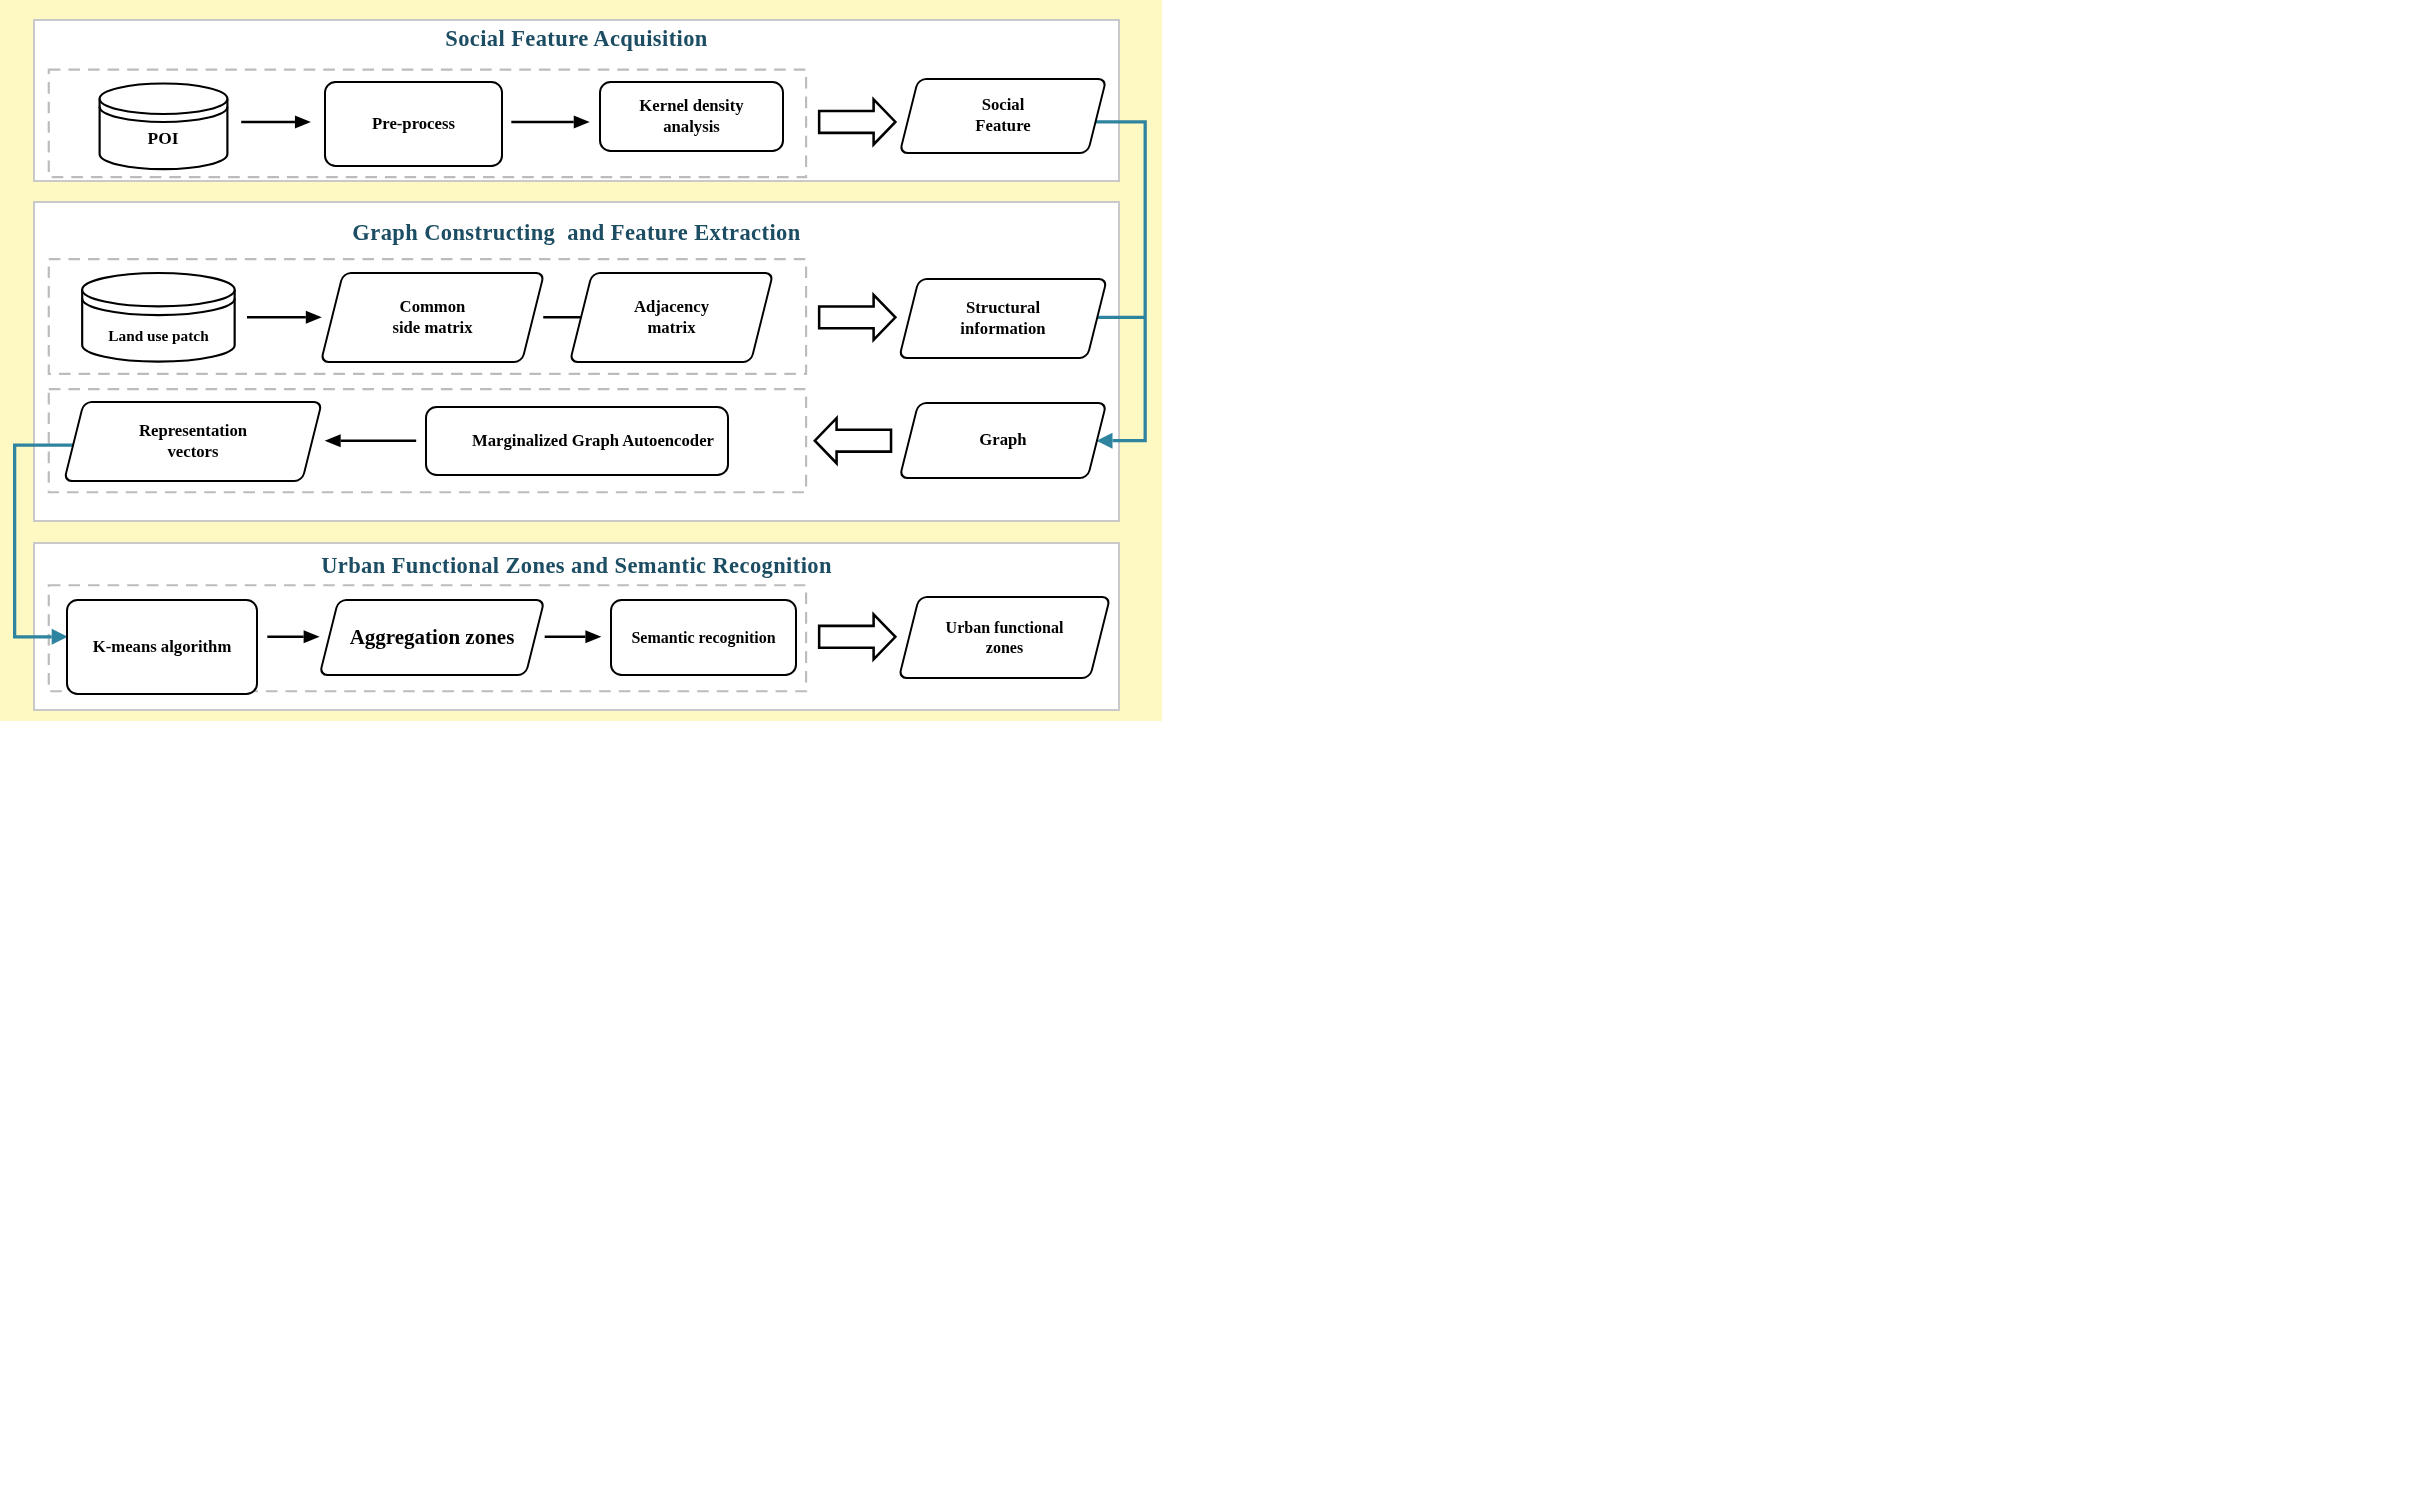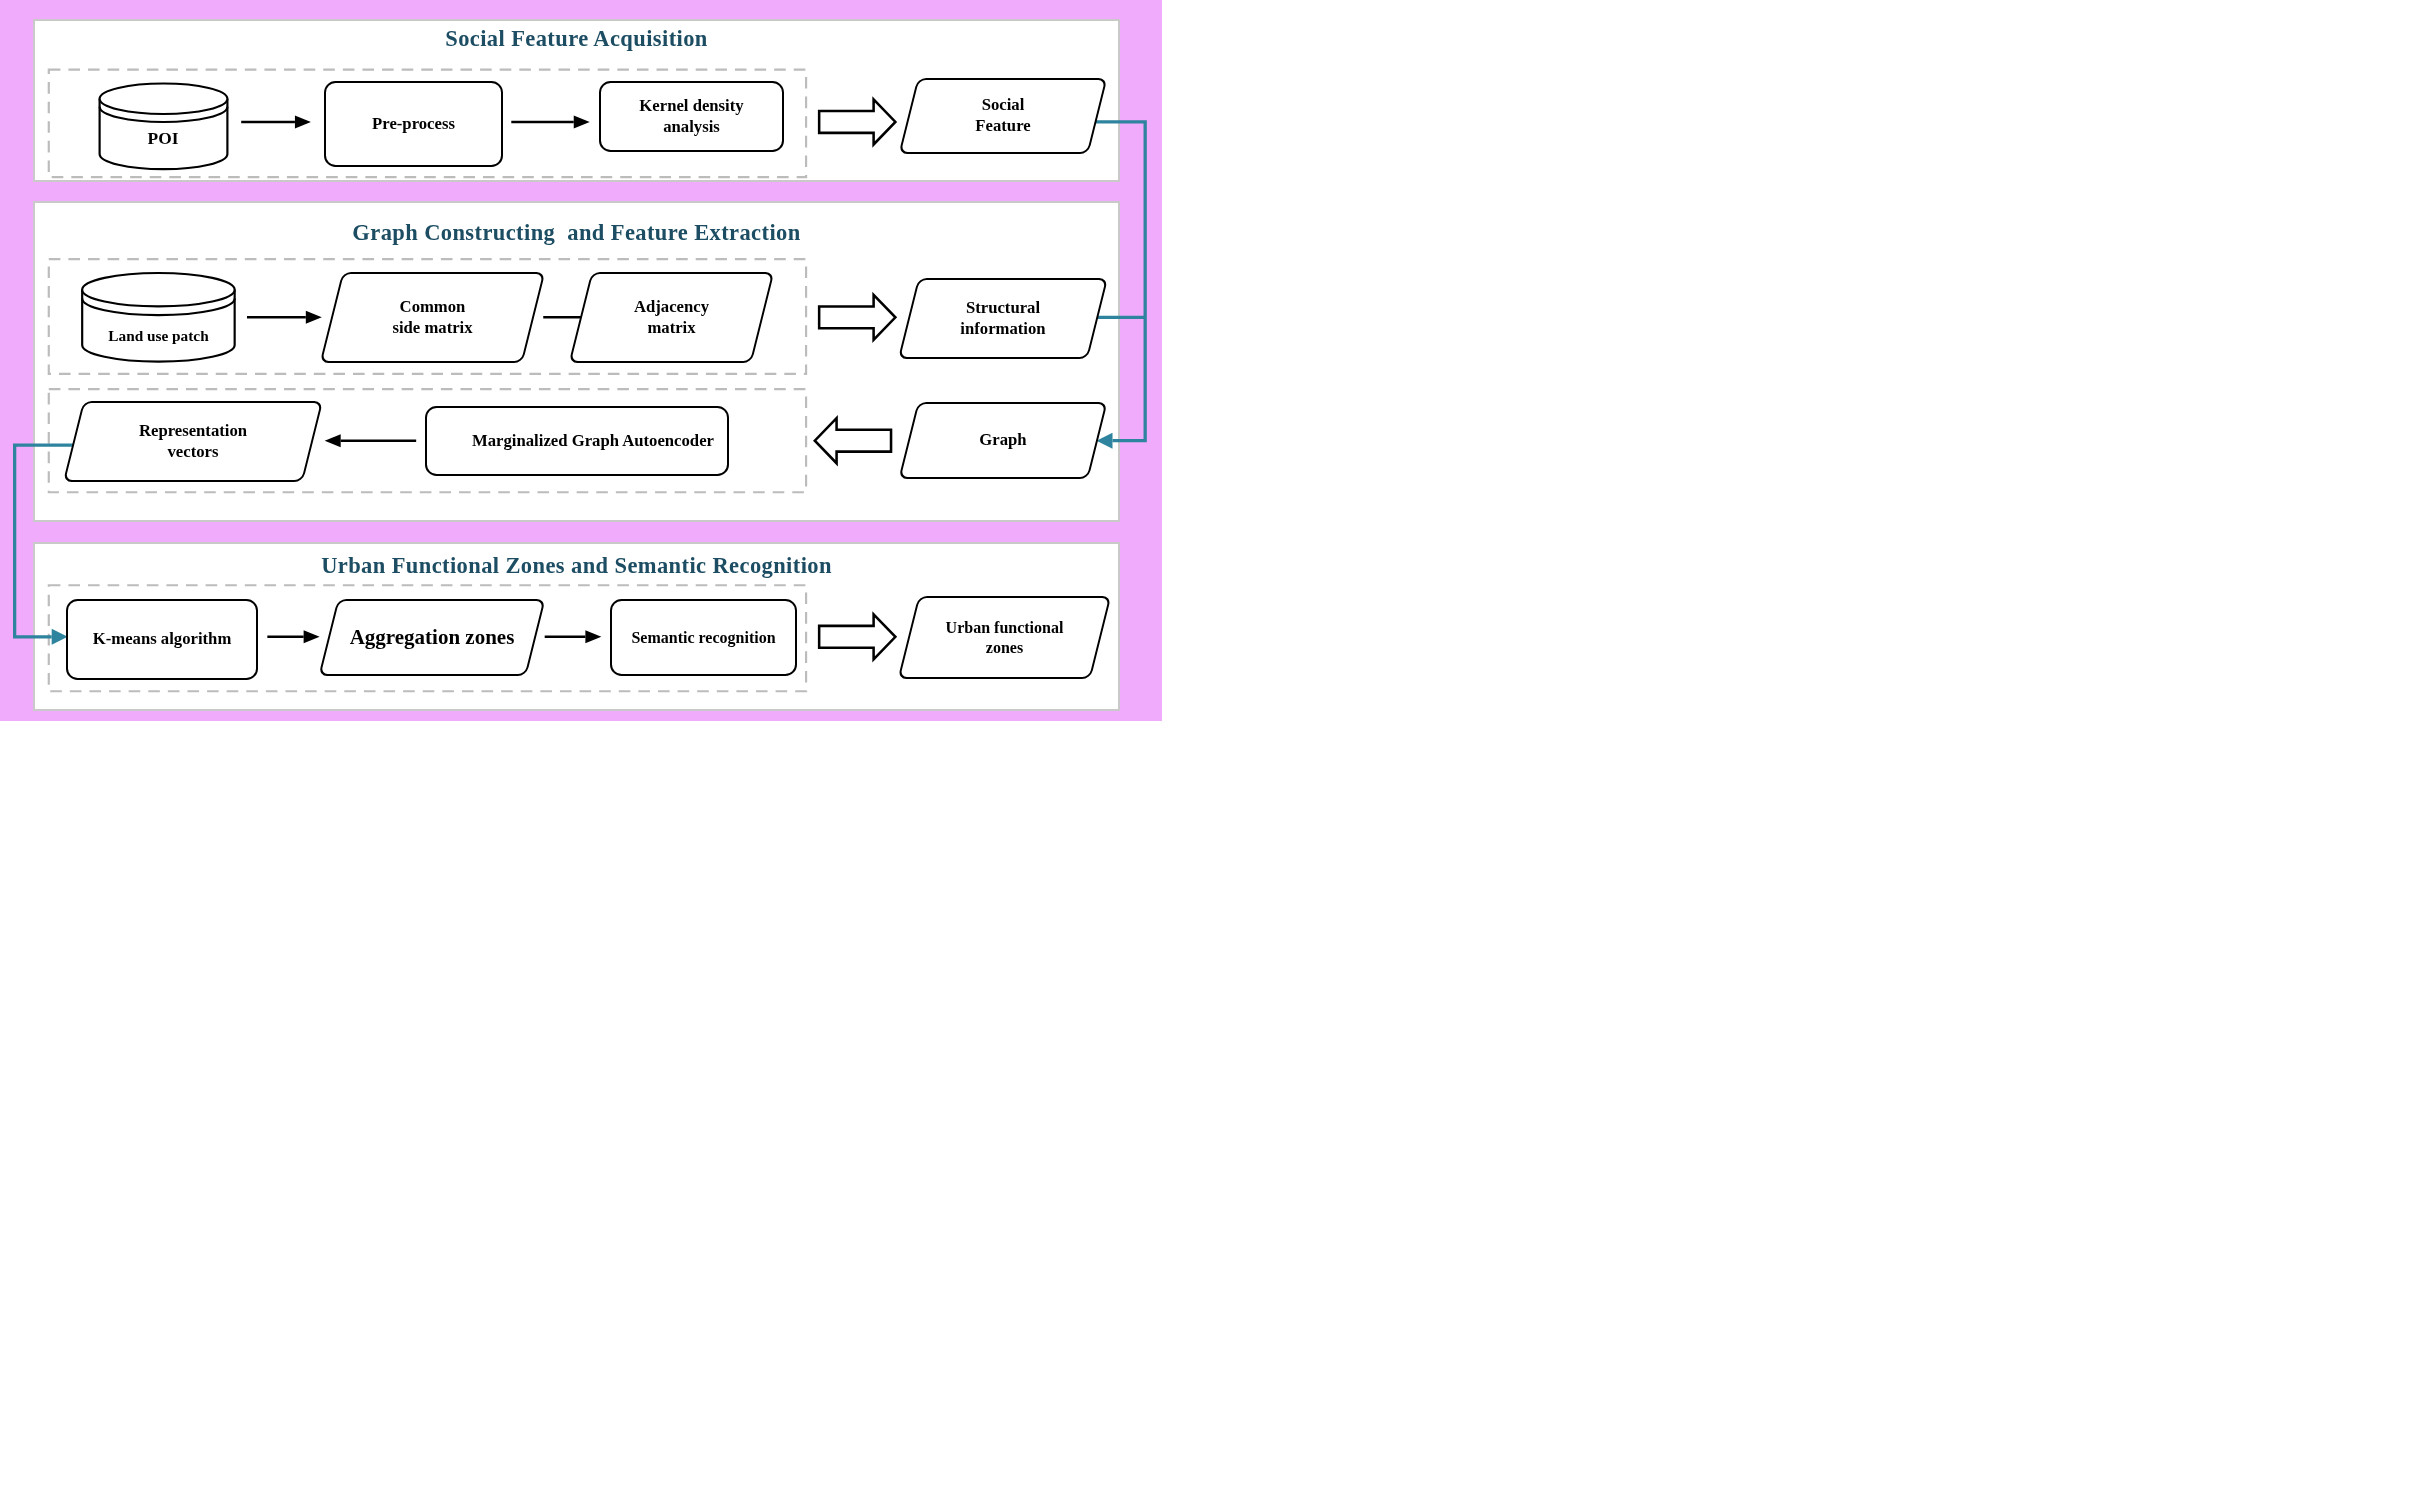--- a/index.html
+++ b/index.html
@@ -6,21 +6,21 @@
     --accent-teal:#2e839e;
     --title-teal:#1c4d63;
     --section-border:#c9c9c9;
     --dashed-border:#bcbcbc;
     --shape-border:#000000;
   }
   html,body{margin:0;padding:0;background:#ffffff;}
   .canvas{
     position:relative;
     width:1162px;height:721px;
-    background:#f0abfc;
+    background:#fef9c3;
     font-family:"Liberation Serif","DejaVu Serif",serif;
     overflow:hidden;
   }
   .section{
     position:absolute;
     border:2.2px solid var(--section-border);
     background:#ffffff;
     box-sizing:border-box;
   }
   .section-title{
@@ -202,21 +202,21 @@
     </span>
   </div>
   <div class="node rbox" style="left:425px;top:406px;width:304px;height:70px;padding-left:32px;">
     <span>Marginalized Graph Autoencoder</span>
   </div>
   <div class="node pg" style="left:908px;top:402px;width:190px;height:77px;">
     <div class="pg-shape"></div>
     <span class="pg-label">Graph</span>
   </div>
 
-  <div class="node rbox" style="left:66px;top:599px;width:192px;height:81px;">
+  <div class="node rbox" style="left:66px;top:599px;width:192px;height:96px;">
     <span>K-means algorithm</span>
   </div>
   <div class="node pg" style="left:328px;top:599px;width:208px;height:77px;font-size:21px;">
     <div class="pg-shape"></div>
     <span class="pg-label">Aggregation zones</span>
   </div>
   <div class="node rbox" style="left:610px;top:599px;width:187px;height:77px;font-size:16px;">
     <span>Semantic recognition</span>
   </div>
   <div class="node pg" style="left:908px;top:596px;width:193px;height:83px;font-size:16px;">

